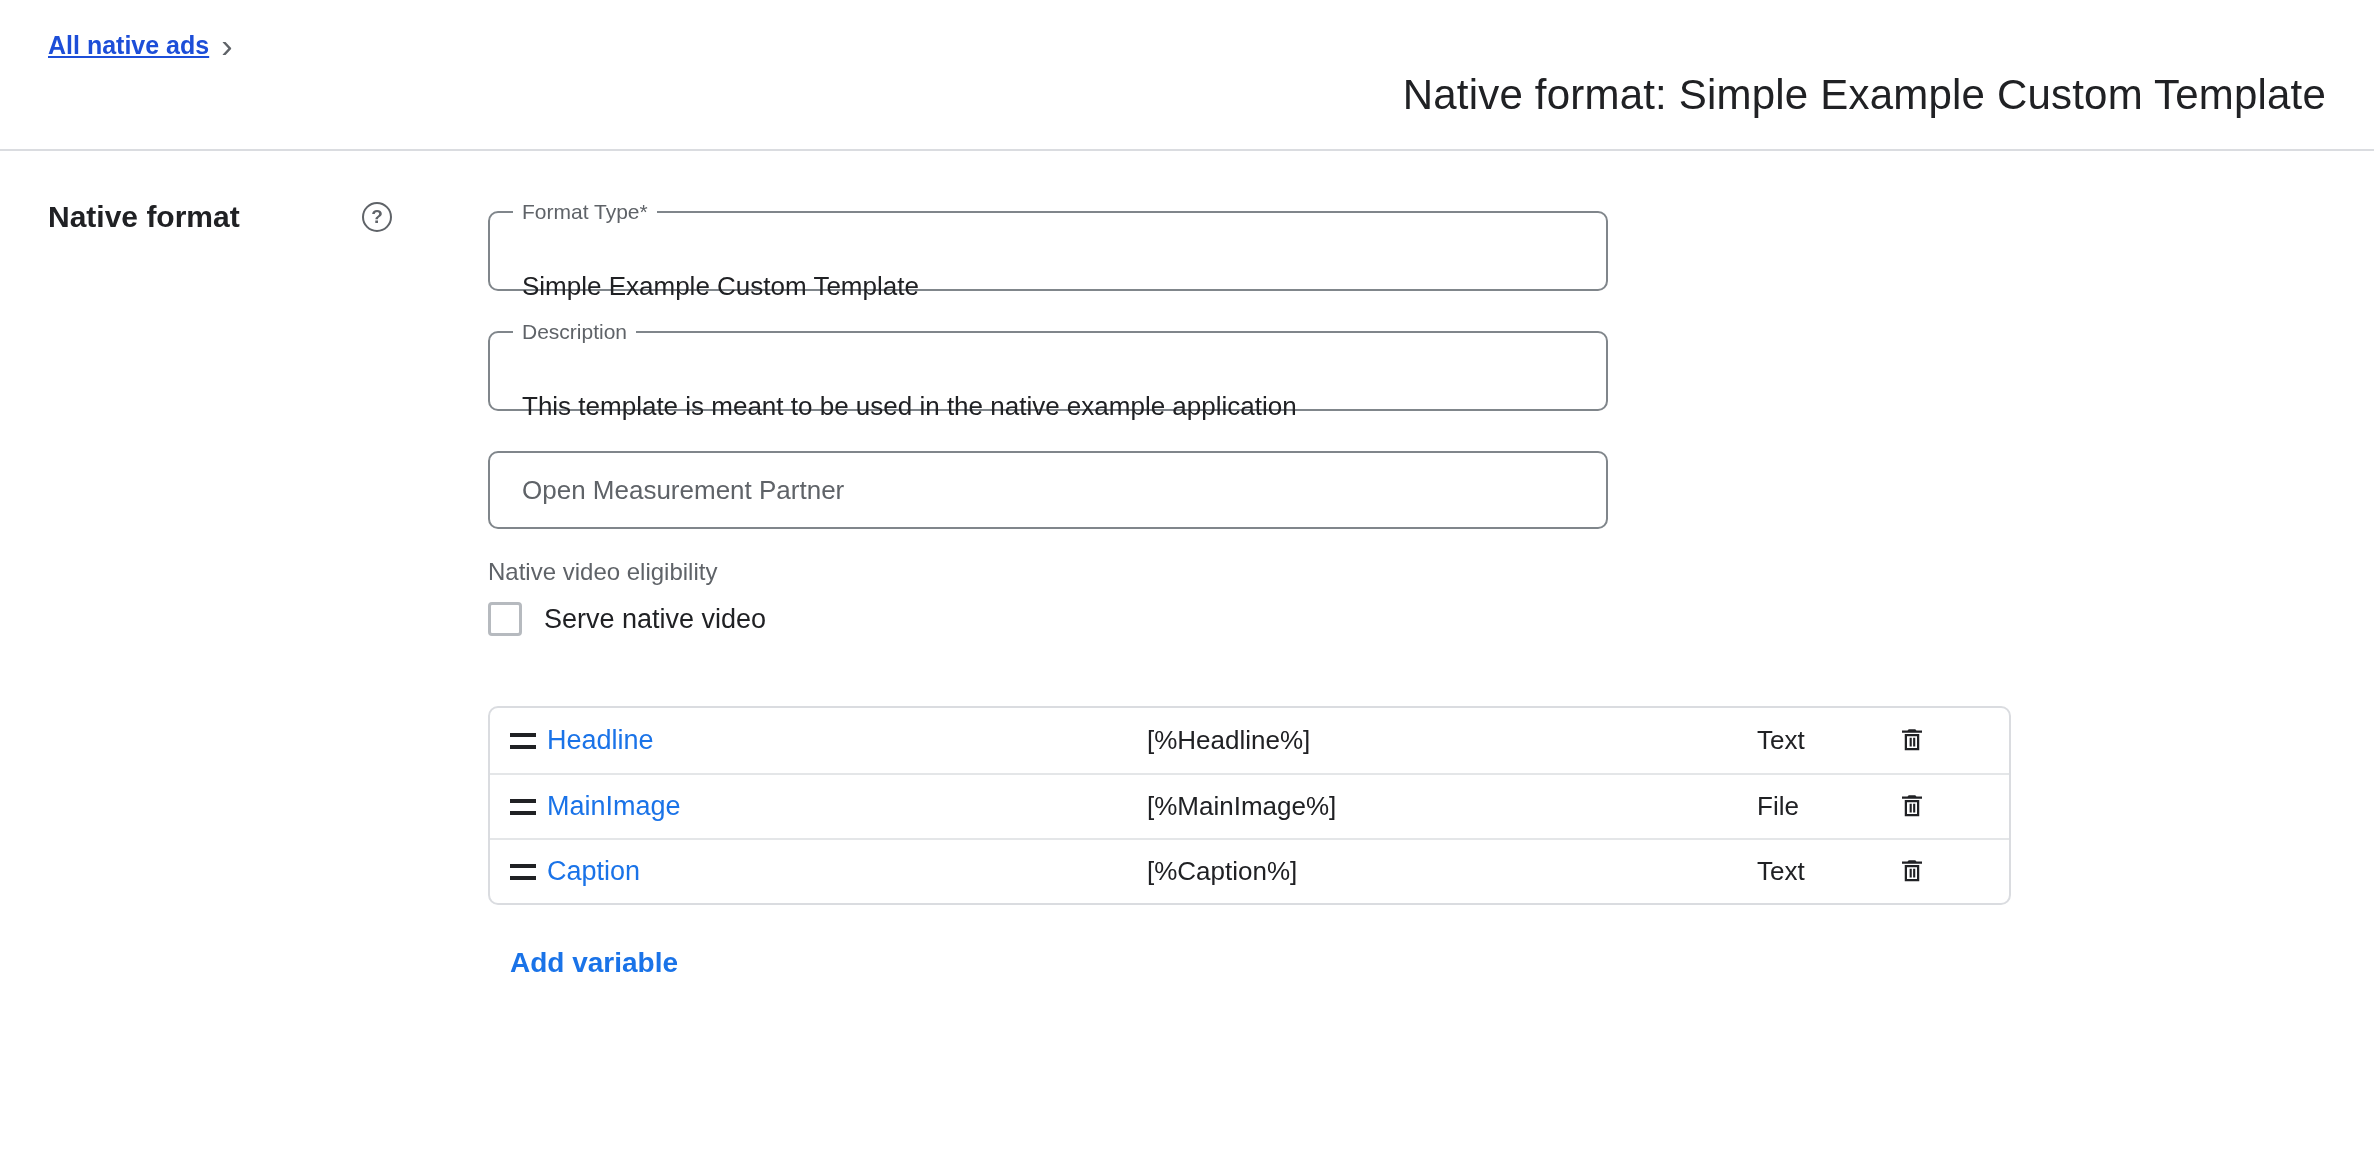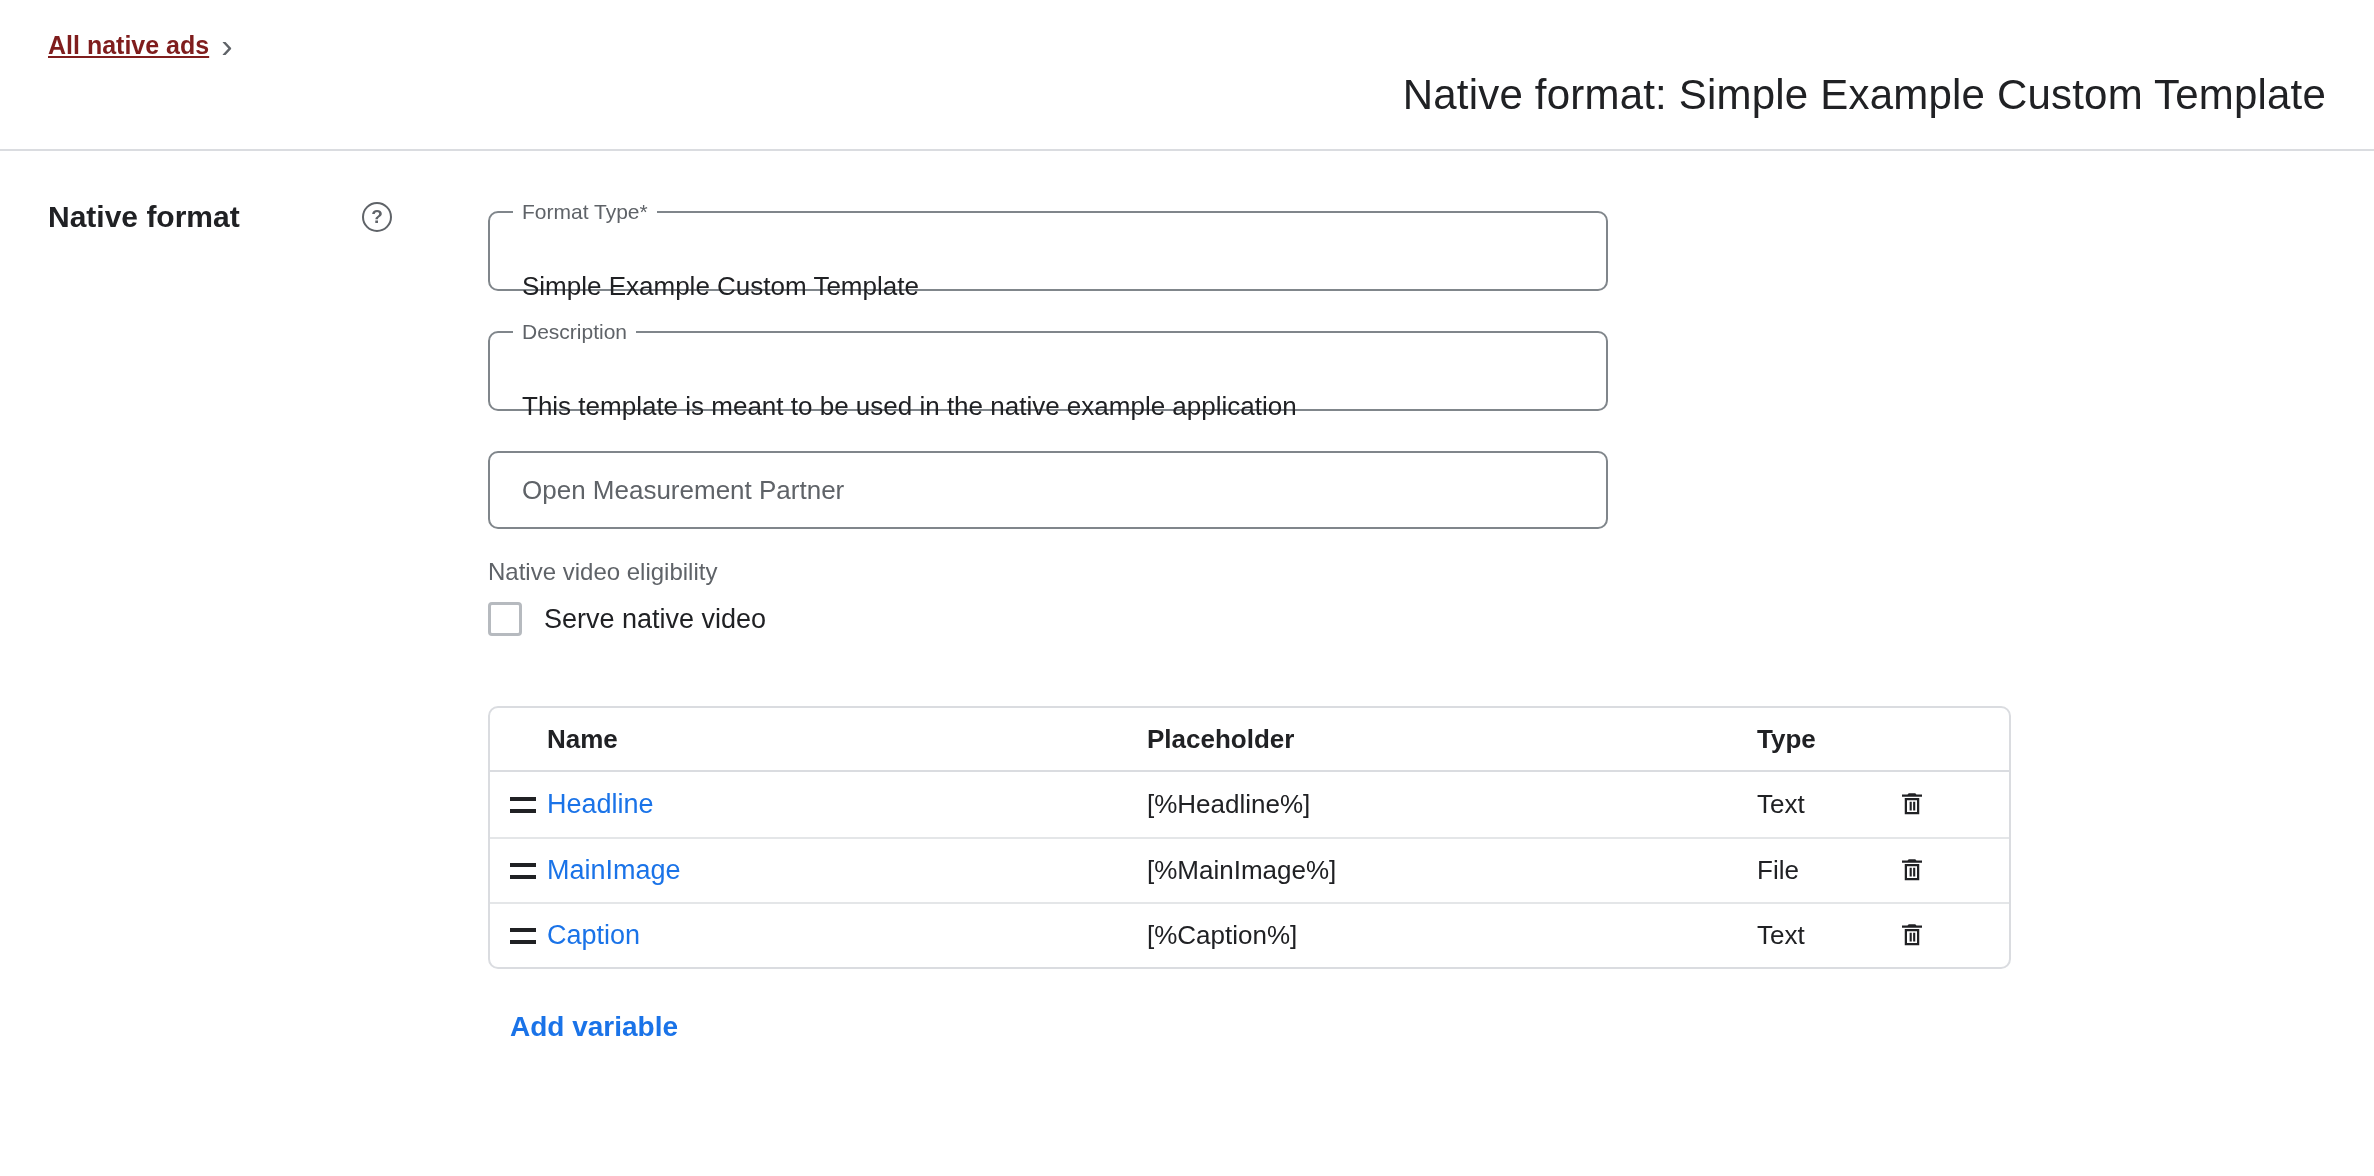--- a/index.html
+++ b/index.html
@@ -13,21 +13,21 @@
   
   .page-header {
     padding: 30px 48px 29px 48px;
     border-bottom: 2px solid #dadce0;
   }
   .breadcrumb-row {
     display: flex; align-items: center; line-height: 30px;
   }
   .breadcrumb-link {
     font-size: 25px; font-weight: 700;
-    color: #7f1d1d; text-decoration: underline; cursor: pointer;
+    color: #1d4ed8; text-decoration: underline; cursor: pointer;
   }
   .breadcrumb-chevron {
     font-size: 34px; color: #5f6368; margin-left: 12px;
     font-weight: 400; line-height: 30px;
   }
   .page-title {
     margin-top: 10px;
     font-size: 42px; font-weight: 400; line-height: 50px;
     color: #202124; letter-spacing: 0.2px; text-align: right;
   }
@@ -162,27 +162,20 @@
 
     <div class="nv-label">Native video eligibility</div>
 
     <div class="checkbox-row">
       <input type="checkbox" class="checkbox" style="">
       <label class="checkbox-label">Serve native video</label>
     </div>
 
     
     <div class="var-table">
-      <div class="t-grid t-head">
-        <span></span>
-        <span>Name</span>
-        <span>Placeholder</span>
-        <span>Type</span>
-        <span></span>
-      </div>
 
       <div class="t-grid t-row">
         <span class="drag-handle"></span>
         <a class="var-link">Headline</a>
         <span class="cell-text">[%Headline%]</span>
         <span class="cell-text">Text</span>
         <button class="trash-btn">
           <span>
             <svg width="30" height="30" viewBox="0 0 24 24">
               <path fill="#202124" d="M4 7V5.2h4.4l1-1h5.2l1 1H20V7H4zm2.2 14V8h11.6v13H6.2zm1.8-1.8h8V9.8H8v9.4z"></path>

